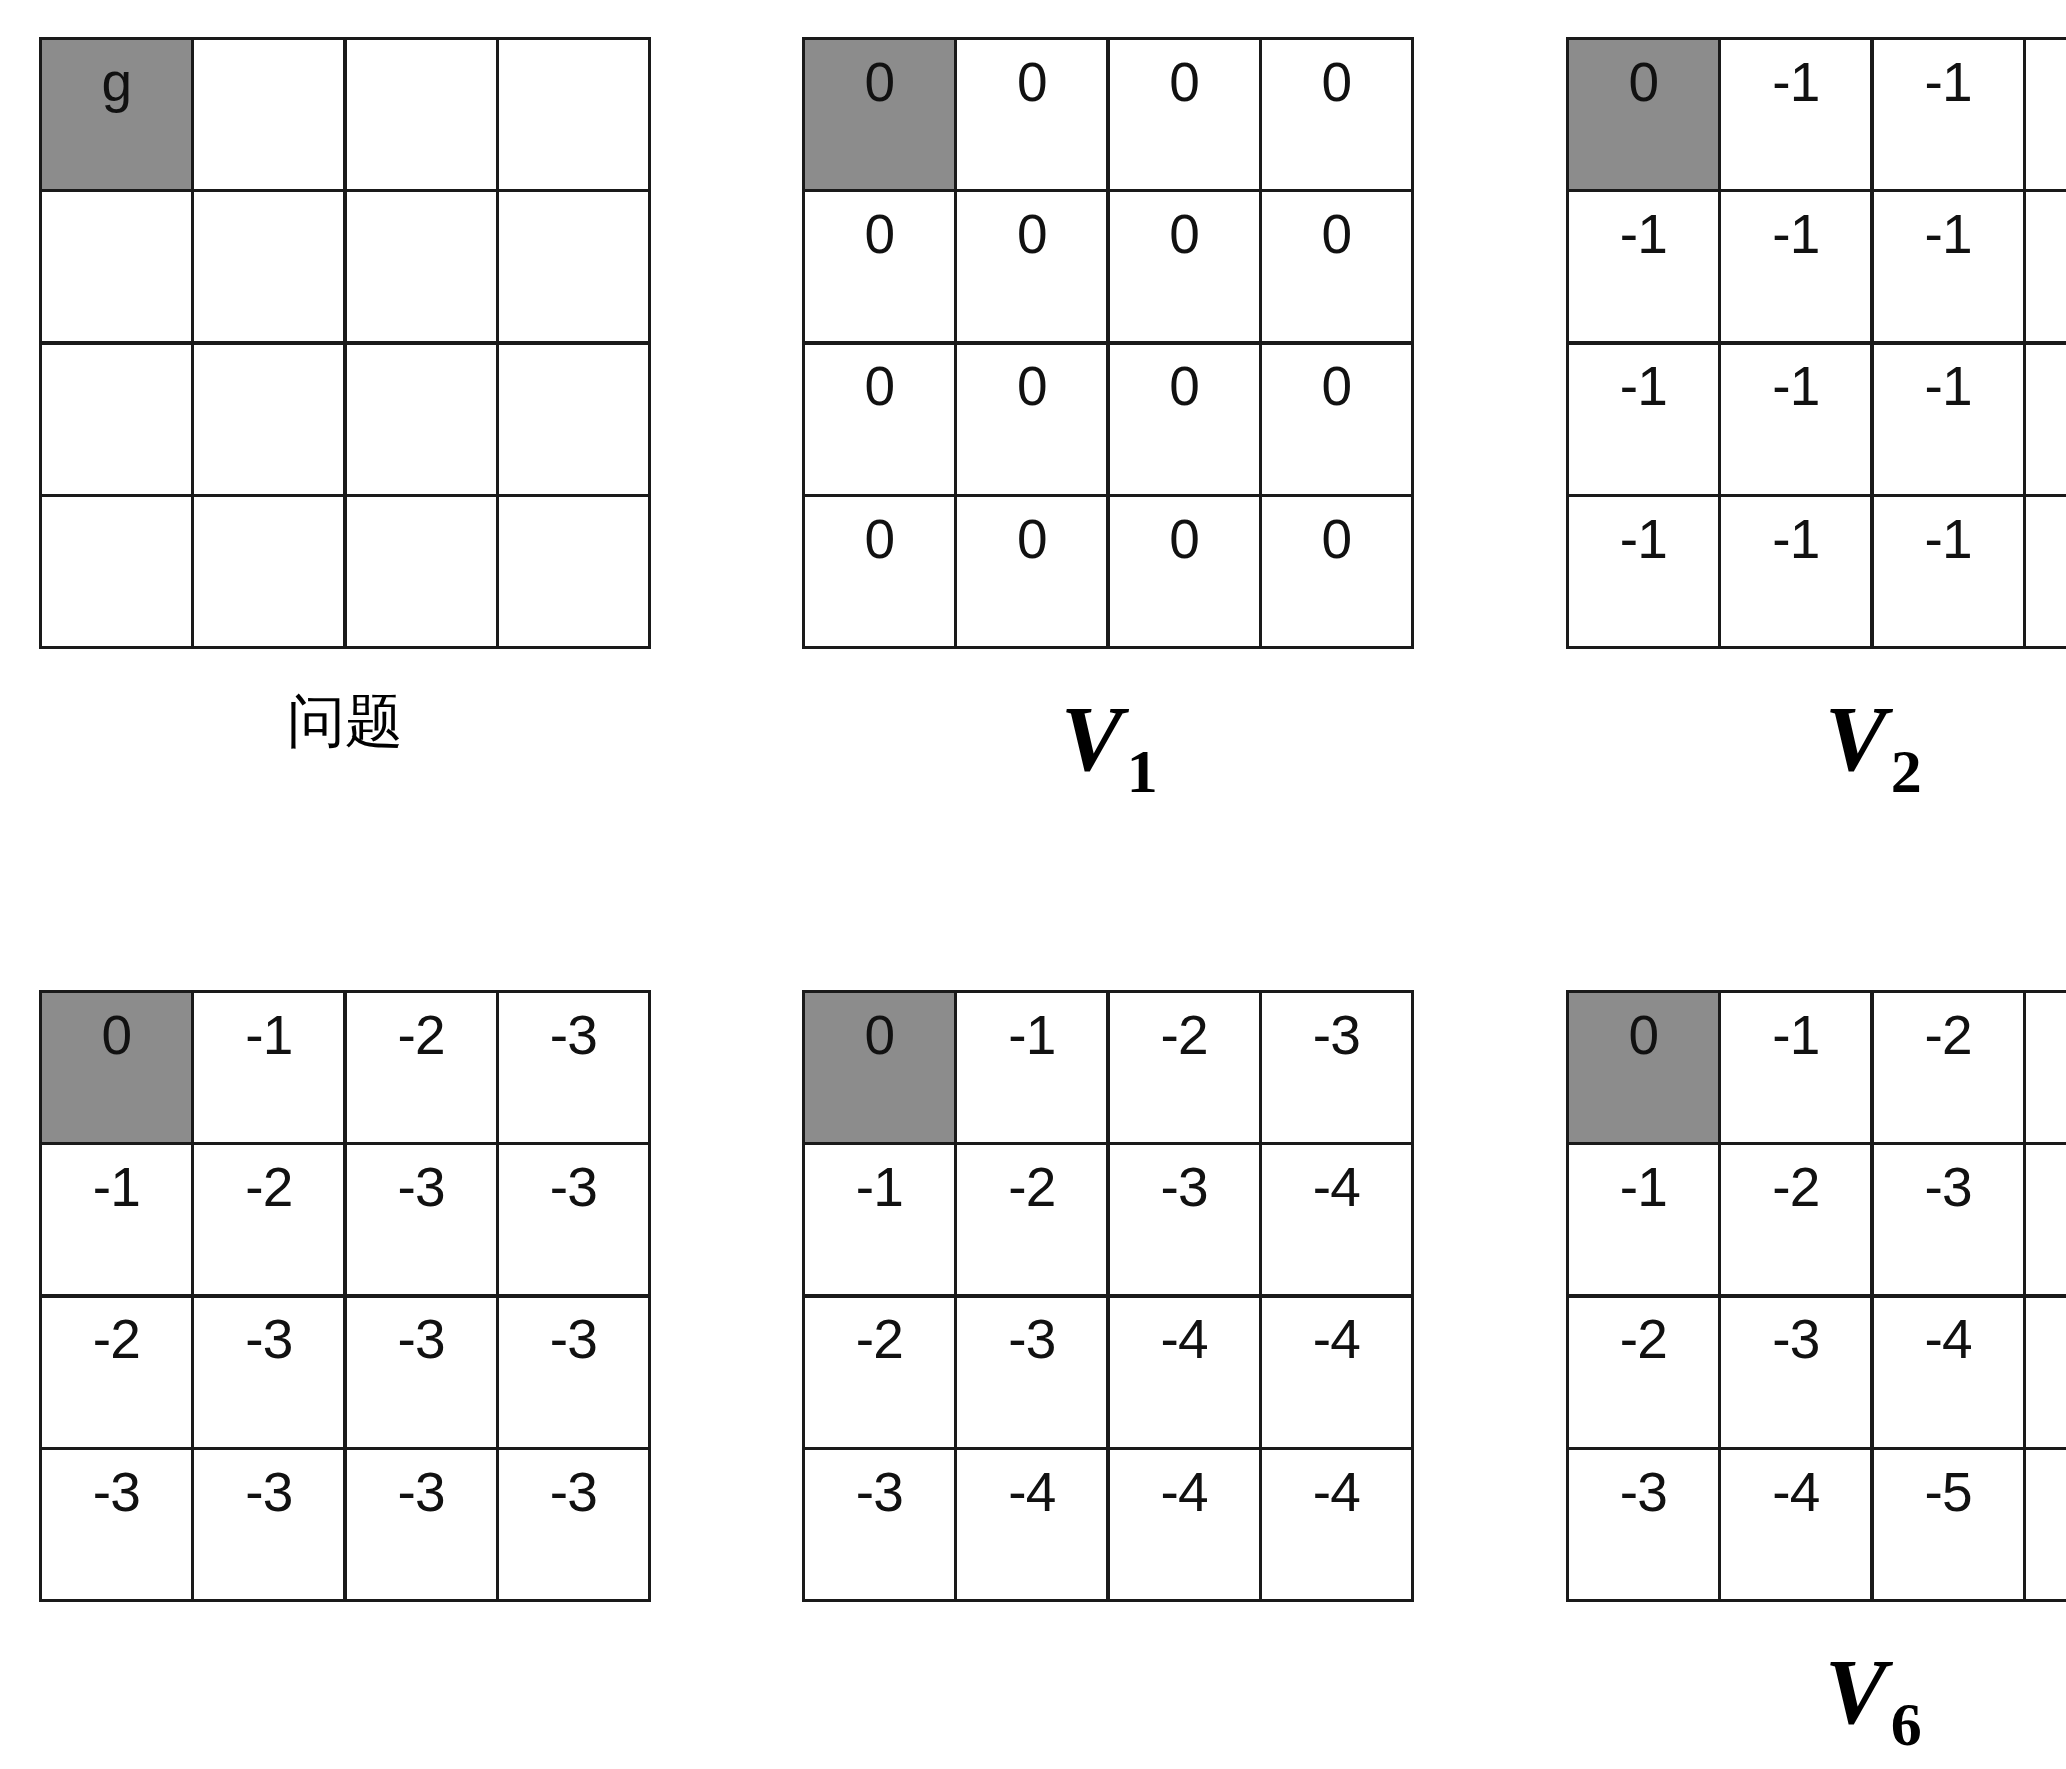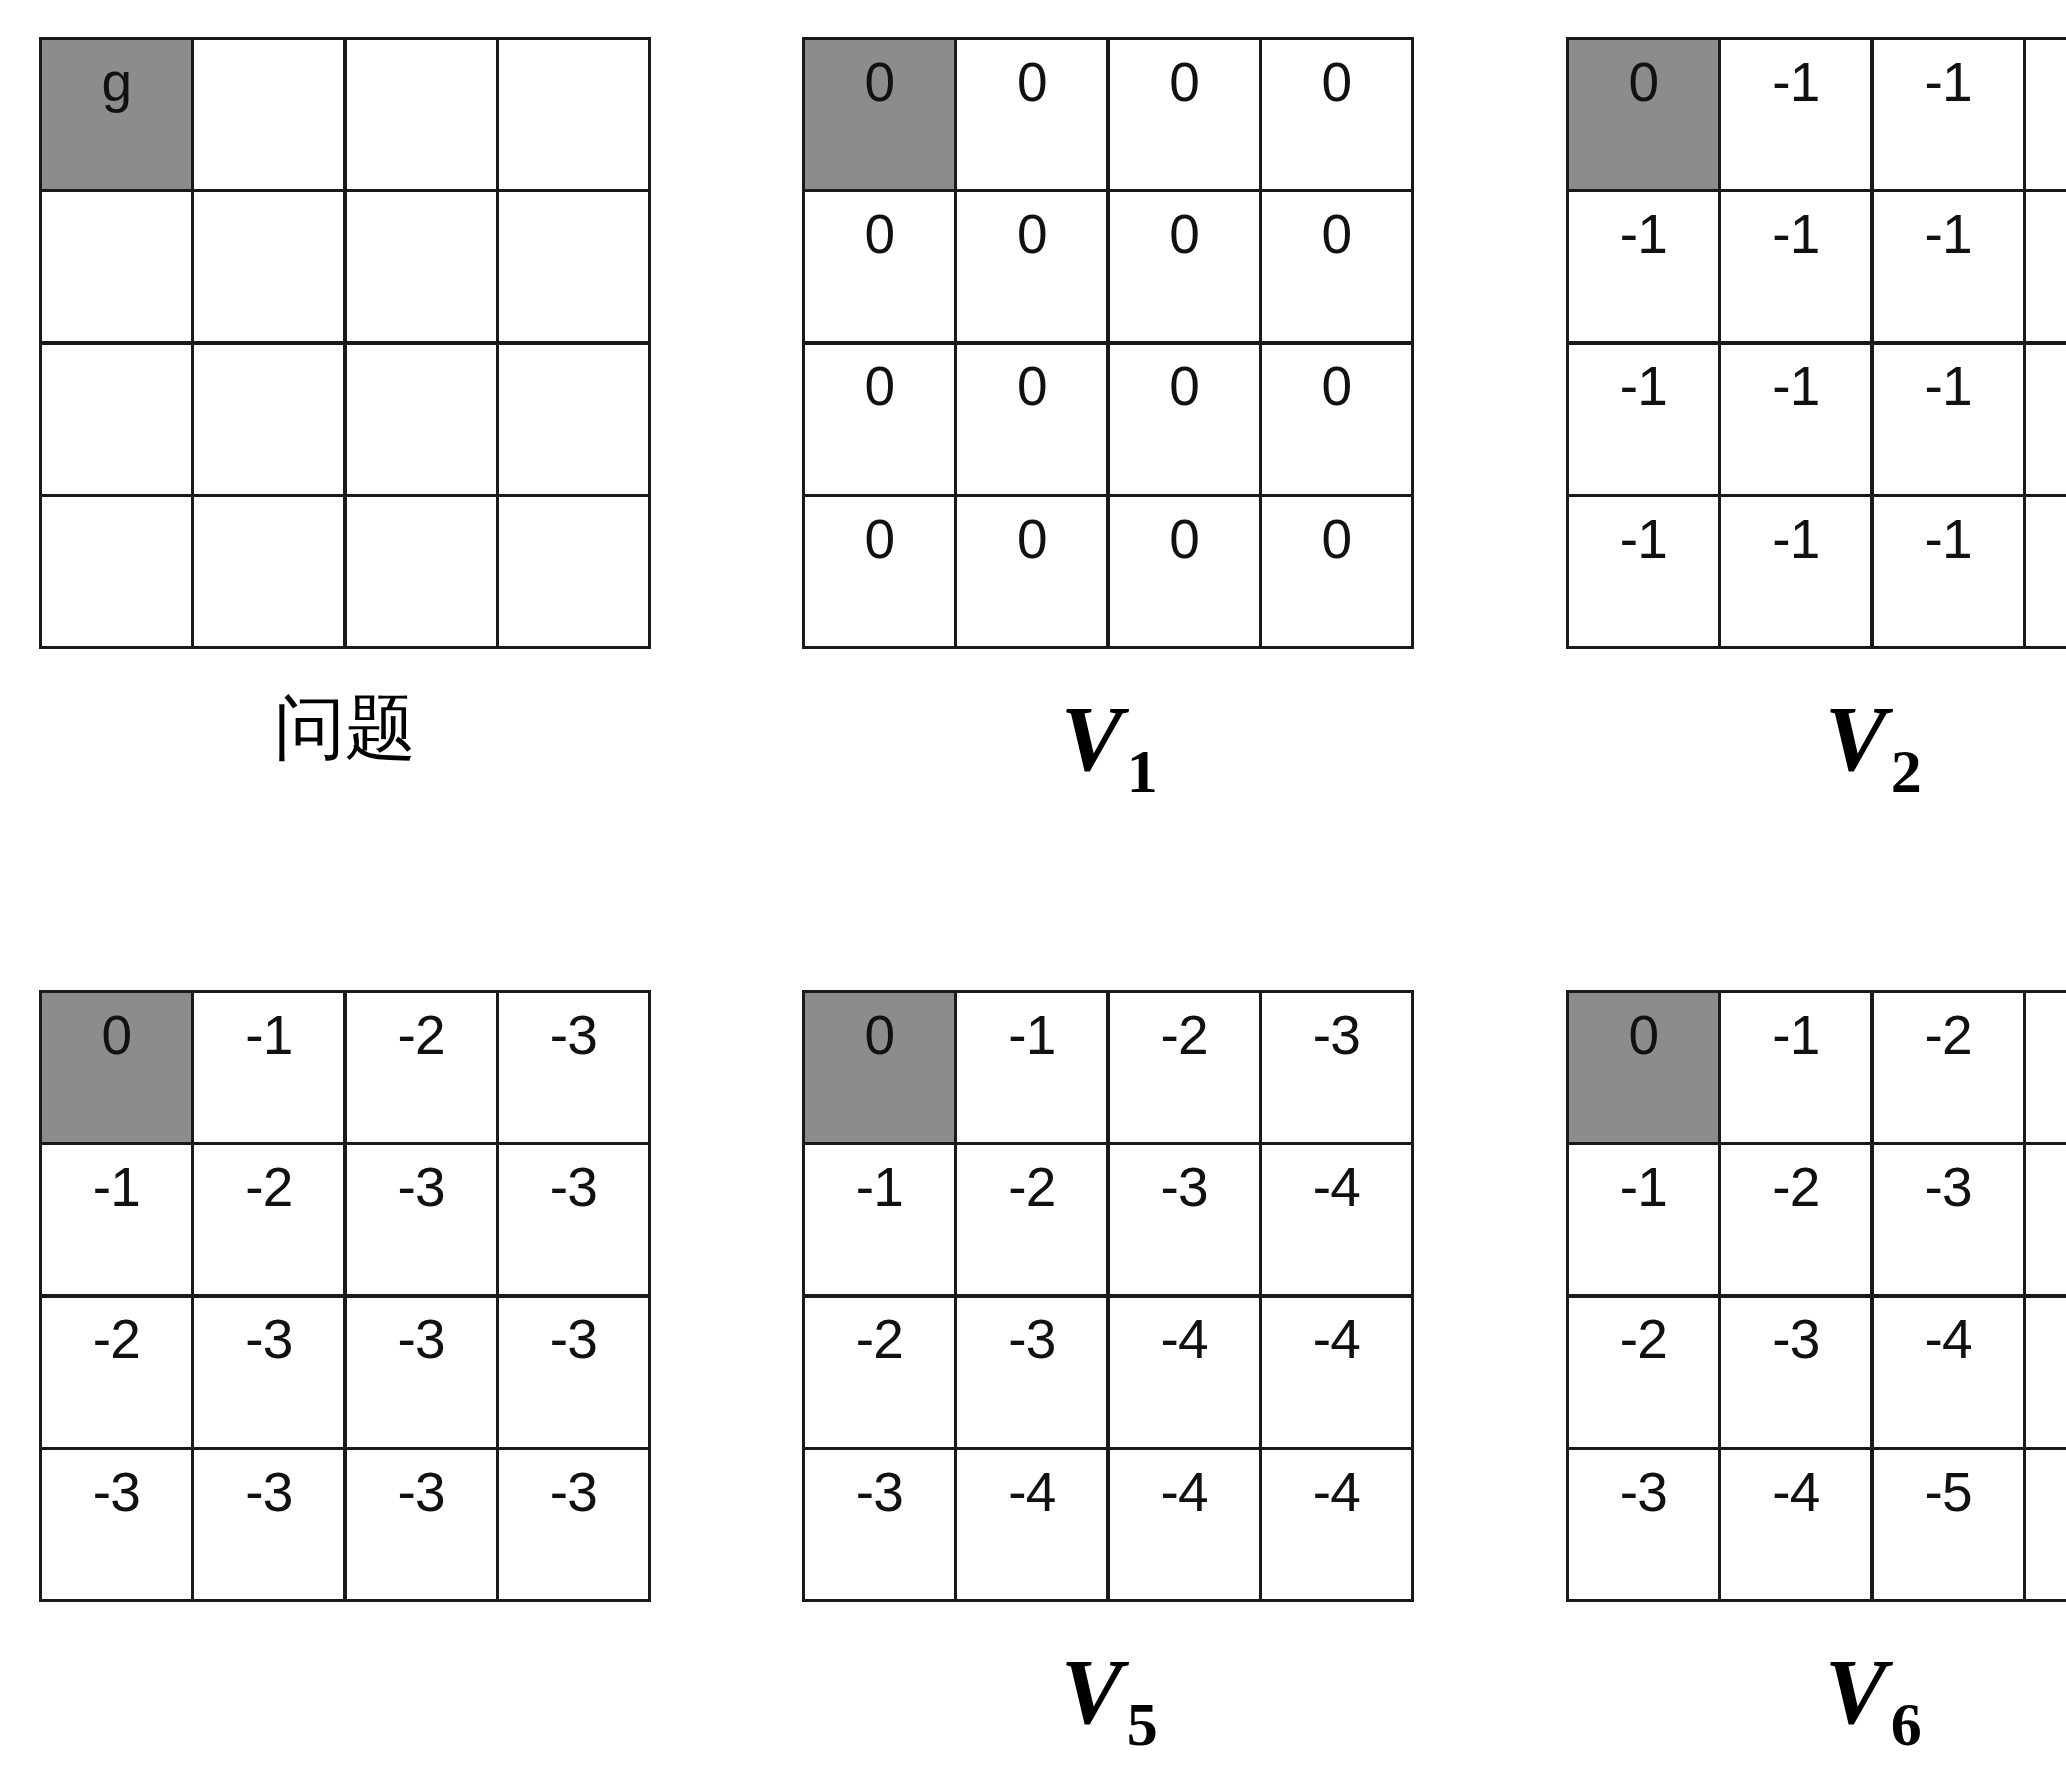--- a/index.html
+++ b/index.html
@@ -77,21 +77,21 @@
   .caption {
     width: 612px;
     text-align: center;
     margin-top: 43px;
     height: 124px;
     color: #000000;
     white-space: nowrap;
   }
   .caption-cjk {
     font-family: "DejaVu Serif", serif;
-    font-size: 71px;
+    font-size: 58px;
     font-weight: 400;
     line-height: 1;
   }
   .caption-math {
     display: inline-block;
     line-height: 1;
     text-align: right;
   }
   .caption-math .sym {
     font-family: "Liberation Serif", "DejaVu Serif", serif;
@@ -370,21 +370,20 @@
         <div class="cell">
           <div class="cell-text">-4</div>
         </div>
         <div class="cell">
           <div class="cell-text">-4</div>
         </div>
         <div class="cell">
           <div class="cell-text">-4</div>
         </div>
       </div>
-      <div class="caption"><span class="caption-math"><span class="sym">V</span><span class="sub">5</span></span></div>
     </div>
     <div class="panel r1 c2">
       <div class="grid">
         <div class="cell shaded">
           <div class="cell-text">0</div>
         </div>
         <div class="cell">
           <div class="cell-text">-1</div>
         </div>
         <div class="cell">

